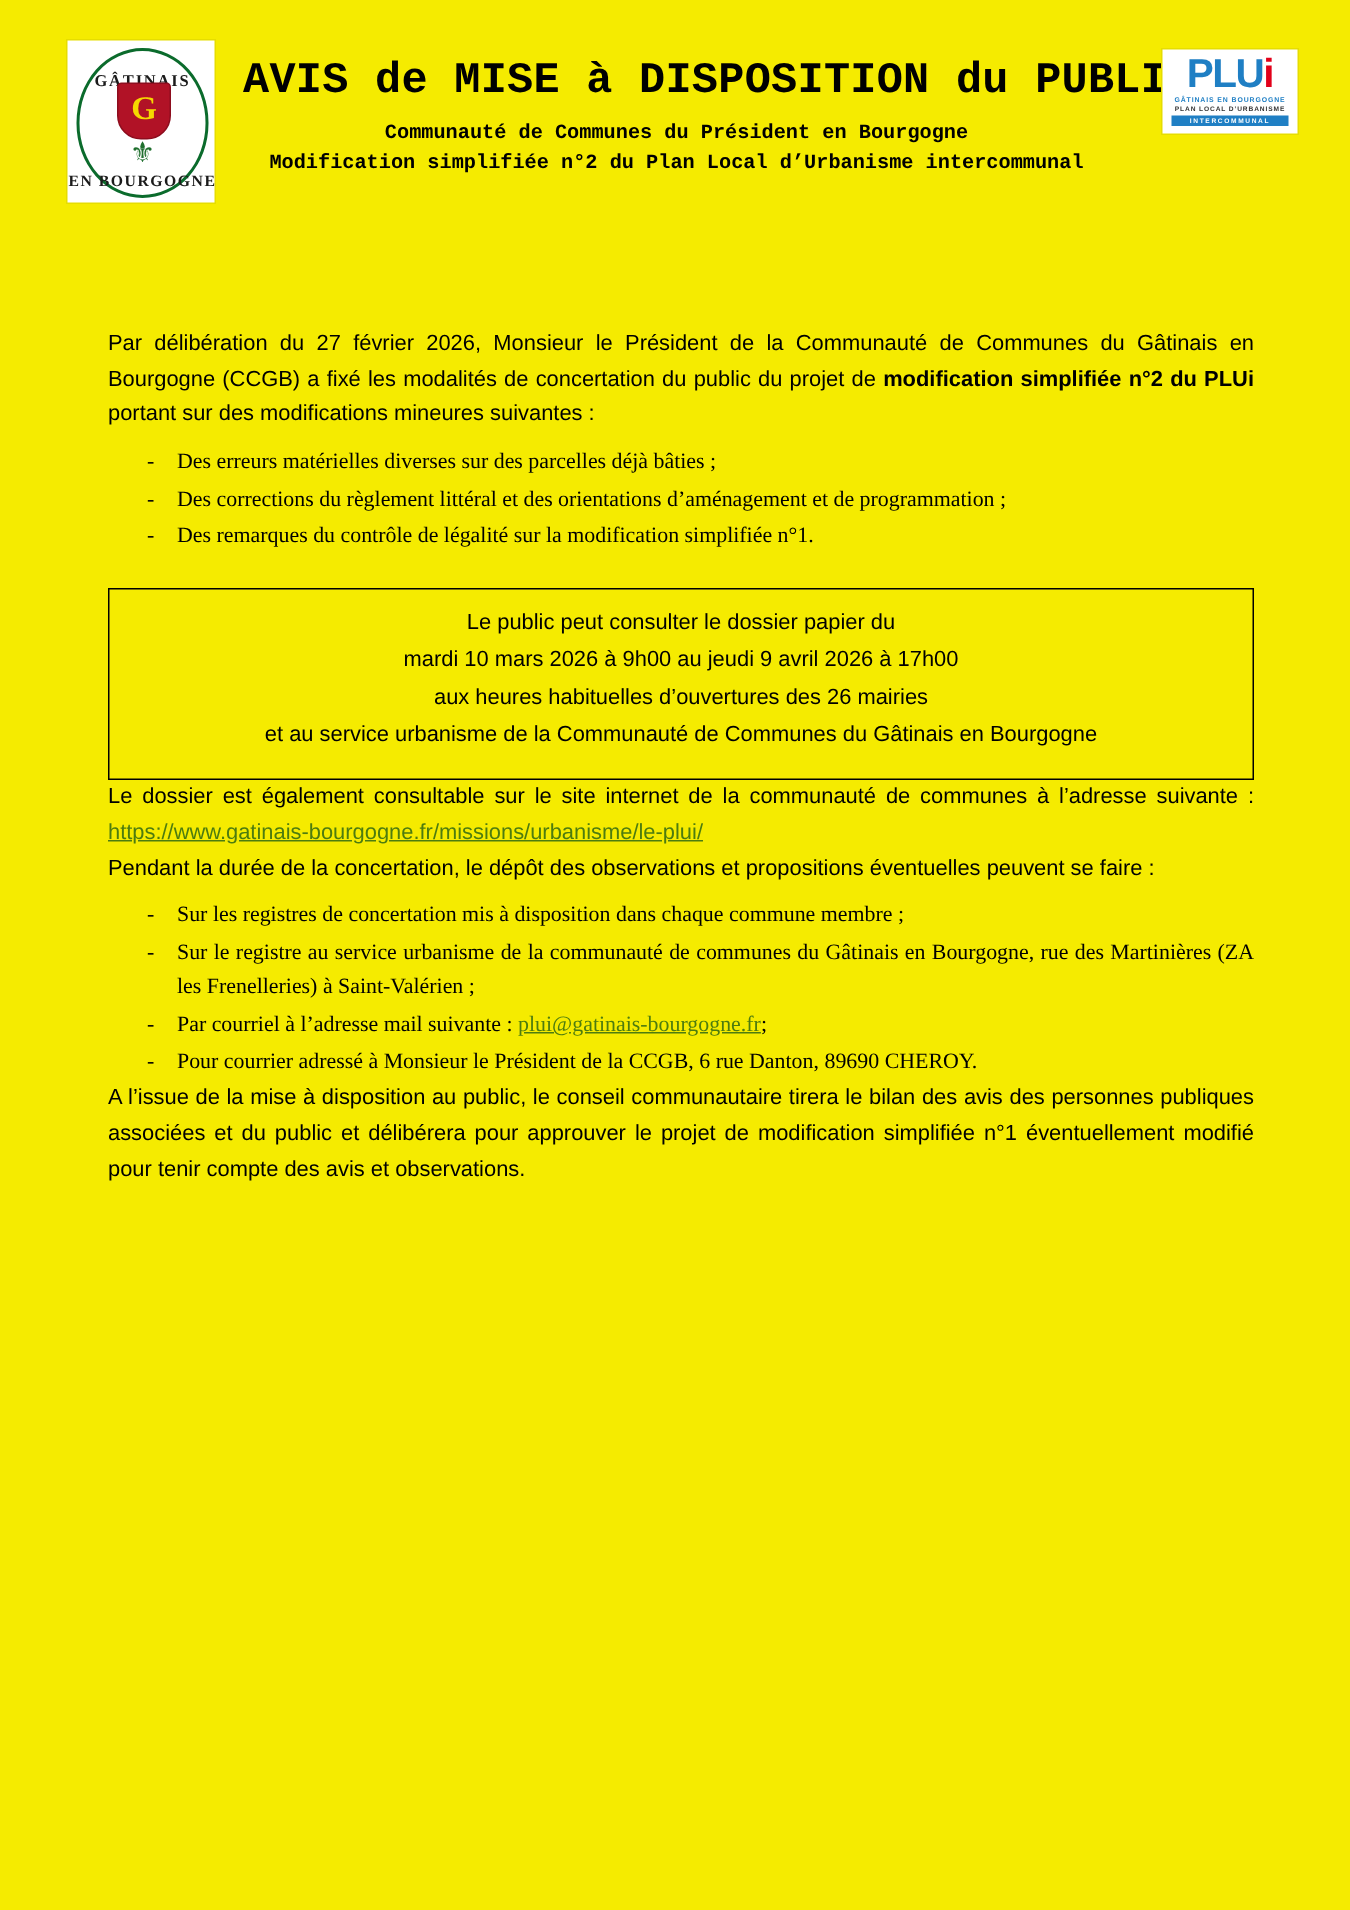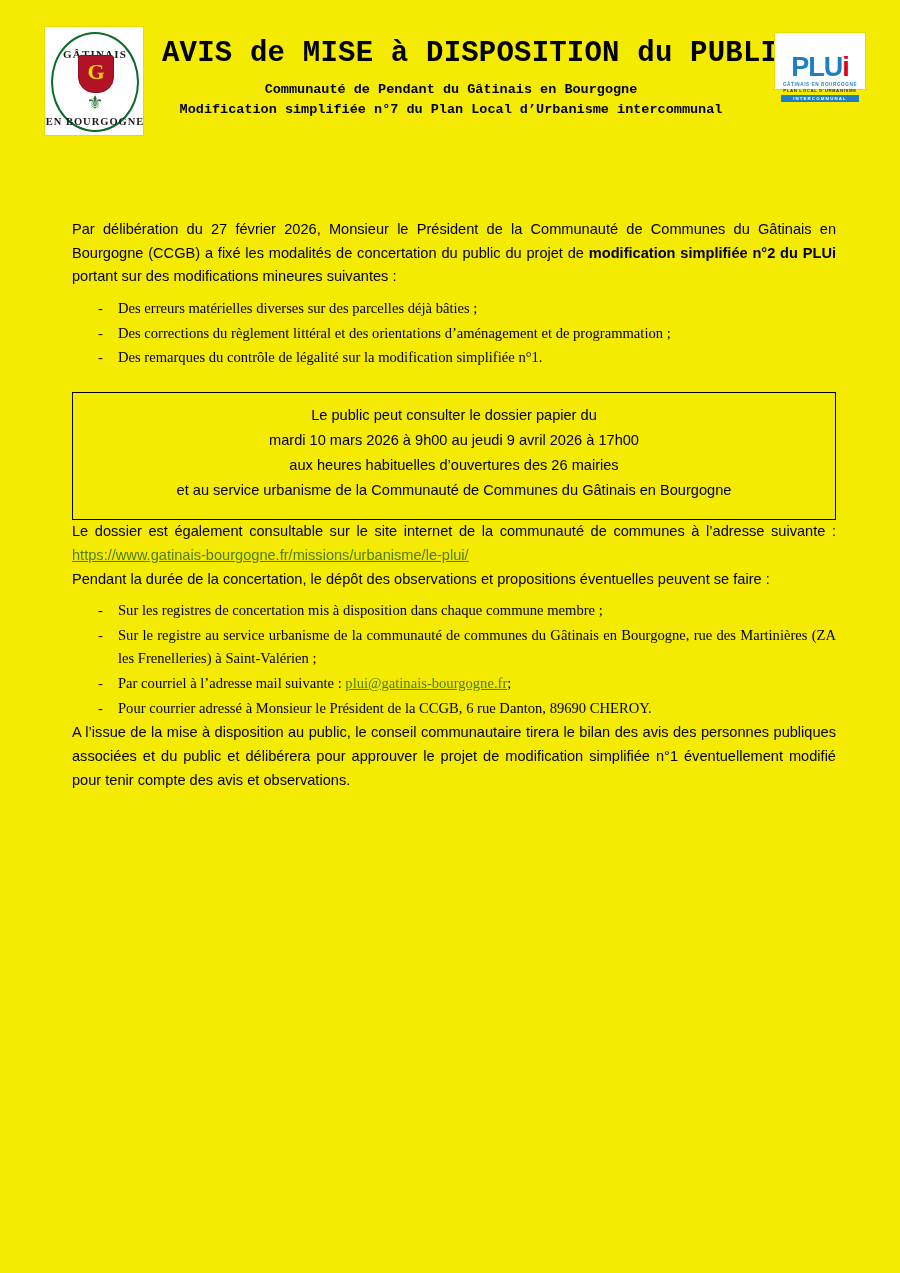--- a/index.html
+++ b/index.html
@@ -131,21 +131,21 @@
     right: 34px;
     top: 32px;
     width: 92px;
     height: 58px;
     background: #ffffff;
     border: 1px solid #e6dd00;
     box-sizing: border-box;
     text-align: center;
   }
   .logo-right .plui {
-    margin-top: 20px;
+    margin-top: 2px;
     font-size: 27px;
     font-weight: bold;
     color: #1f7fc4;
     letter-spacing: -1px;
     line-height: 1.05;
     font-family: "Liberation Sans", sans-serif;
   }
   .logo-right .plui .dot {
     color: #e2001a;
   }
@@ -241,22 +241,22 @@
     <div class="top-text">GÂTINAIS</div>
     <div class="shield">
       <div class="g">G</div>
     </div>
     <div class="fleur">⚜</div>
     <div class="bot-text">EN BOURGOGNE</div>
   </div>
 
   <div class="header-titles">
     <div class="title-main">AVIS de MISE à DISPOSITION du PUBLIC</div>
-    <div class="title-sub1">Communauté de Pendant du Gâtinais en Bourgogne</div>
-    <div class="title-sub2">Modification simplifiée n°7 du Plan Local d’Urbanisme intercommunal</div>
+    <div class="title-sub1">Communauté de Communes du Président en Bourgogne</div>
+    <div class="title-sub2">Modification simplifiée n°2 du Plan Local d’Urbanisme intercommunal</div>
   </div>
 
   <div class="logo-right">
     <div class="plui"><span>PLU</span><span class="dot">i</span></div>
     <div class="rl1">GÂTINAIS EN BOURGOGNE</div>
     <div class="rl2">PLAN LOCAL D’URBANISME</div>
     <div class="rl3">INTERCOMMUNAL</div>
   </div>
 
 </div>

